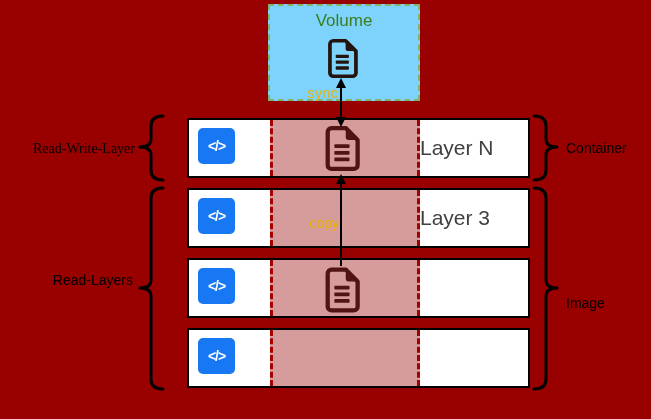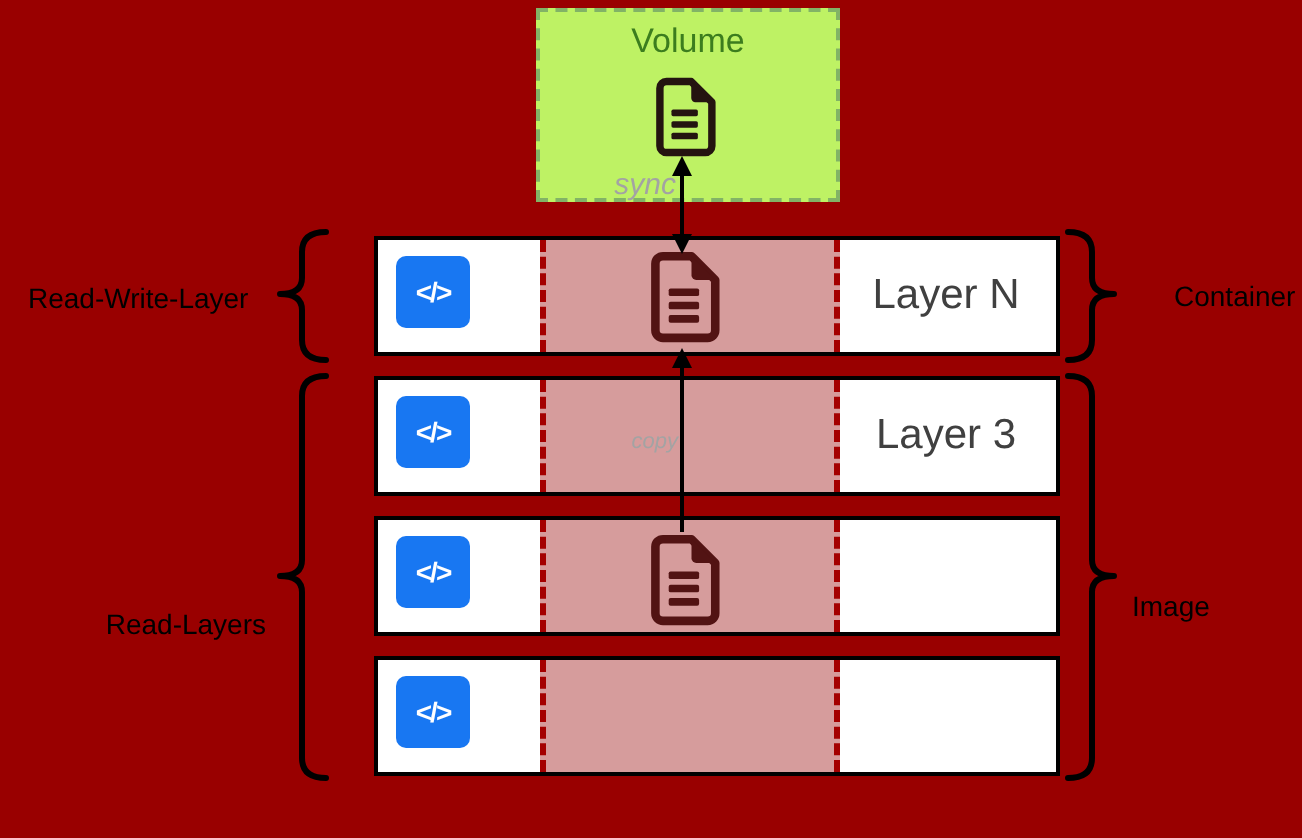--- a/index.html
+++ b/index.html
@@ -4,21 +4,21 @@
 <style>
   html,body{margin:0;padding:0;background:#222;}
   #canvas{
     position:relative;width:651px;height:419px;overflow:hidden;
     background:#990000;
     font-family:"Liberation Sans", sans-serif;
   }
   
   .volume-box{
     position:absolute;left:268px;top:4px;width:152px;height:97px;
-    background:#bef264;border:2px dashed #82b366;box-sizing:border-box;
+    background:#7dd3fc;border:2px dashed #82b366;box-sizing:border-box;
   }
   .volume-title{
     position:absolute;left:0;right:0;top:5px;text-align:center;
     font-size:17px;color:#3c7d1e;
   }
   .volume-doc{position:absolute;left:55px;top:31px;}
   
   .row{
     position:absolute;left:187px;width:343px;height:60px;
     background:#ffffff;border:2px solid #000;box-sizing:border-box;
@@ -30,34 +30,34 @@
     box-sizing:border-box;
   }
   .code-badge{
     position:absolute;left:9px;top:8px;width:37px;height:36px;
     background:#1877f2;border-radius:5px;color:#fff;
     display:flex;align-items:center;justify-content:center;
     font-size:14px;font-weight:bold;letter-spacing:-1px;
   }
   .row-label{
     position:absolute;left:231px;right:2px;top:0;height:56px;line-height:56px;
-    text-align:center;font-size:21px;color:#404040;white-space:nowrap;
+    font-size:21px;color:#404040;white-space:nowrap;
   }
   .row-doc{position:absolute;left:133px;top:5px;}
   
   .overlay-svg{position:absolute;left:0;top:0;z-index:6;pointer-events:none;}
   
   .side-label{position:absolute;color:#000;font-size:14px;white-space:nowrap;z-index:7;}
-  #lbl-rw{left:14px;width:133px;top:141px;}
-  #lbl-rl{left:2px;width:131px;top:272px;text-align:right;margin-top:32px;}
-  #lbl-container{left:566px;top:140px;margin-left:21px;}
+  #lbl-rw{left:2px;width:133px;top:141px;text-align:right;font-family:Liberation Serif, serif;}
+  #lbl-rl{left:2px;width:131px;top:272px;text-align:right;}
+  #lbl-container{left:566px;top:140px;}
   #lbl-image{left:566px;top:295px;}
-  .arrow-label{position:absolute;color:#a3a3a3;text-align:right;z-index:7;white-space:nowrap;font-style:italic;}
+  .arrow-label{position:absolute;color:#eab308;text-align:right;z-index:7;white-space:nowrap;}
   #lbl-sync{left:289px;width:49px;top:84px;font-size:15px;}
-  #lbl-copy{left:289px;width:50px;top:215px;font-size:11px;}
+  #lbl-copy{left:289px;width:50px;top:215px;font-size:14px;}
 </style>
 </head>
 <body>
 
 <div id="canvas">
 
   <div class="volume-box">
     <div class="volume-title">Volume</div>
     <svg class="volume-doc" width="33" height="43" viewBox="0 0 40 48">
       <g stroke="#241410" fill="none" stroke-width="4.5" stroke-linejoin="round">

